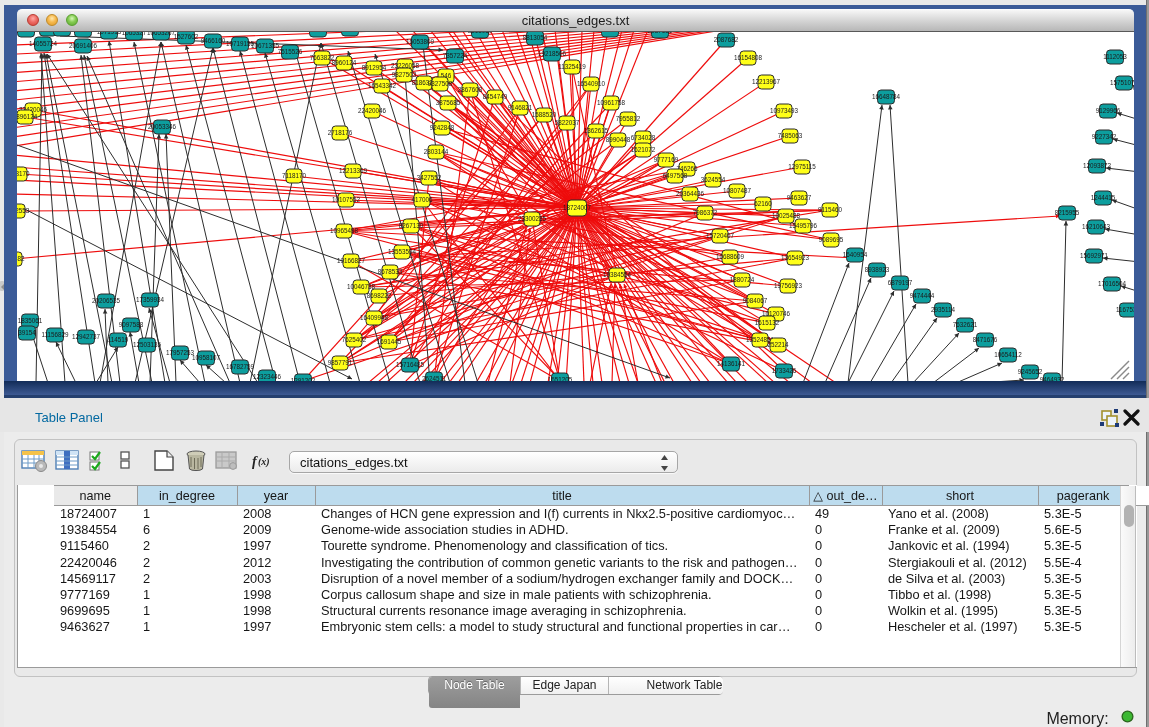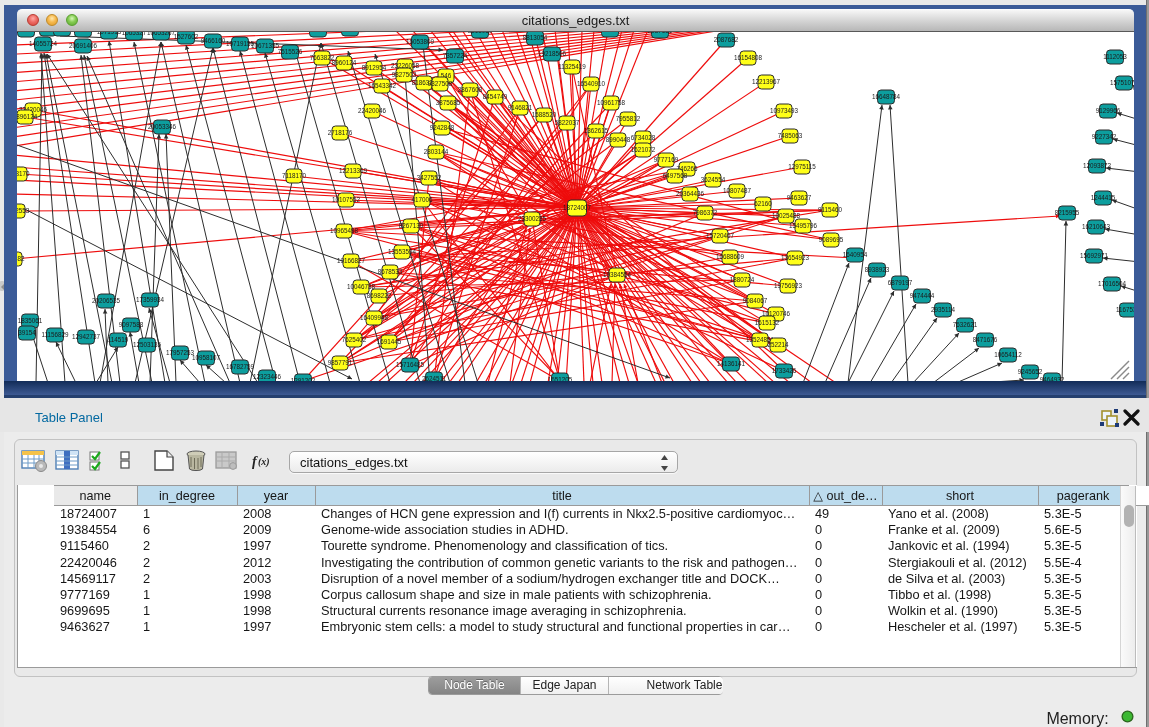--- a/index.html
+++ b/index.html
@@ -927,21 +927,21 @@
 <td style="width:494px">Investigating the contribution of common genetic variants to the risk and pathogen…</td>
           <td style="width:73px">0</td>
           <td style="width:156px">Stergiakouli et al. (2012)</td>
 <td style="width:90px">5.5E-4</td>
           <td></td>
         </tr>
 <tr>
 <td style="width:83px">14569117</td>
           <td style="width:100px">2</td>
           <td style="width:78px">2003</td>
-<td style="width:494px">Disruption of a novel member of a sodium/hydrogen exchanger title and DOCK…</td>
+<td style="width:494px">Disruption of a novel member of a sodium/hydrogen exchanger family and DOCK…</td>
           <td style="width:73px">0</td>
           <td style="width:156px">de Silva et al. (2003)</td>
 <td style="width:90px">5.3E-5</td>
           <td></td>
         </tr>
 <tr>
 <td style="width:83px">9777169</td>
           <td style="width:100px">1</td>
           <td style="width:78px">1998</td>
 <td style="width:494px">Corpus callosum shape and size in male patients with schizophrenia.</td>
@@ -949,21 +949,21 @@
           <td style="width:156px">Tibbo et al. (1998)</td>
 <td style="width:90px">5.3E-5</td>
           <td></td>
         </tr>
 <tr>
 <td style="width:83px">9699695</td>
           <td style="width:100px">1</td>
           <td style="width:78px">1998</td>
 <td style="width:494px">Structural currents resonance image averaging in schizophrenia.</td>
           <td style="width:73px">0</td>
-          <td style="width:156px">Wolkin et al. (1990)</td>
+          <td style="width:156px">Wolkin et al. (1995)</td>
 <td style="width:90px">5.3E-5</td>
           <td></td>
         </tr>
 <tr>
 <td style="width:83px">9463627</td>
           <td style="width:100px">1</td>
           <td style="width:78px">1997</td>
 <td style="width:494px">Embryonic stem cells: a model to study structural and functional properties in car…</td>
           <td style="width:73px">0</td>
           <td style="width:156px">Hescheler et al. (1997)</td>
@@ -976,21 +976,21 @@
 <style>
  td { height:16.2px; padding:0 0 0 6px; white-space:nowrap; overflow:hidden; }
 </style>
 
 <div class="abs" style="left:1120px;top:486px;width:16px;height:181px;background:linear-gradient(90deg,#fafafa,#ededed);border-left:1px solid #d5d5d5;border-right:1px solid #bcbcbc;">
  <div class="abs" style="left:2.5px;top:19px;width:10px;height:22px;border-radius:5px;background:#b2b2b2;"></div>
 </div>
 <div class="abs" style="left:17px;top:667px;width:1120px;height:1px;background:#9a9a9a;"></div>
 
 <div class="abs" style="left:428px;top:676px;width:295px;height:19px;border:1px solid #9b9b9b;border-radius:4px;background:#fff;font-size:12px;">
-  <div class="abs" style="left:0;top:0;width:91px;height:17px;background:linear-gradient(#9d9d9d,#848484);border-radius:3px 0 0 3px;color:#fff;text-align:center;line-height:17px;text-shadow:0 -1px 0 #666;">Node Table</div>
+  <div class="abs" style="left:0;top:0;width:91px;height:31px;background:linear-gradient(#9d9d9d,#848484);border-radius:3px 0 0 3px;color:#fff;text-align:center;line-height:17px;text-shadow:0 -1px 0 #666;">Node Table</div>
   <div class="abs" style="left:91px;top:0;width:88px;height:17px;border-left:1px solid #b5b5b5;color:#222;text-align:center;line-height:17px;background:linear-gradient(#fff,#f0f0f0);">Edge Japan</div>
   <div class="abs" style="left:179px;top:0;width:115px;height:17px;border-left:1px solid #b5b5b5;color:#222;text-align:center;line-height:17px;background:linear-gradient(#fff,#f0f0f0);border-radius:0 3px 3px 0;padding-left:37px;">Network Table</div>
 </div>
 
 <div class="abs" style="left:1040px;top:710px;width:75px;text-align:center;font-size:16px;color:#222;">Memory: OK</div>
 <svg class="abs" style="left:1121px;top:710px" width="13" height="13">
   <circle cx="6.5" cy="6.5" r="5.4" fill="#3cb832" stroke="#2c661f" stroke-width="1.3"></circle>
 </svg>
 
 </body></html>

